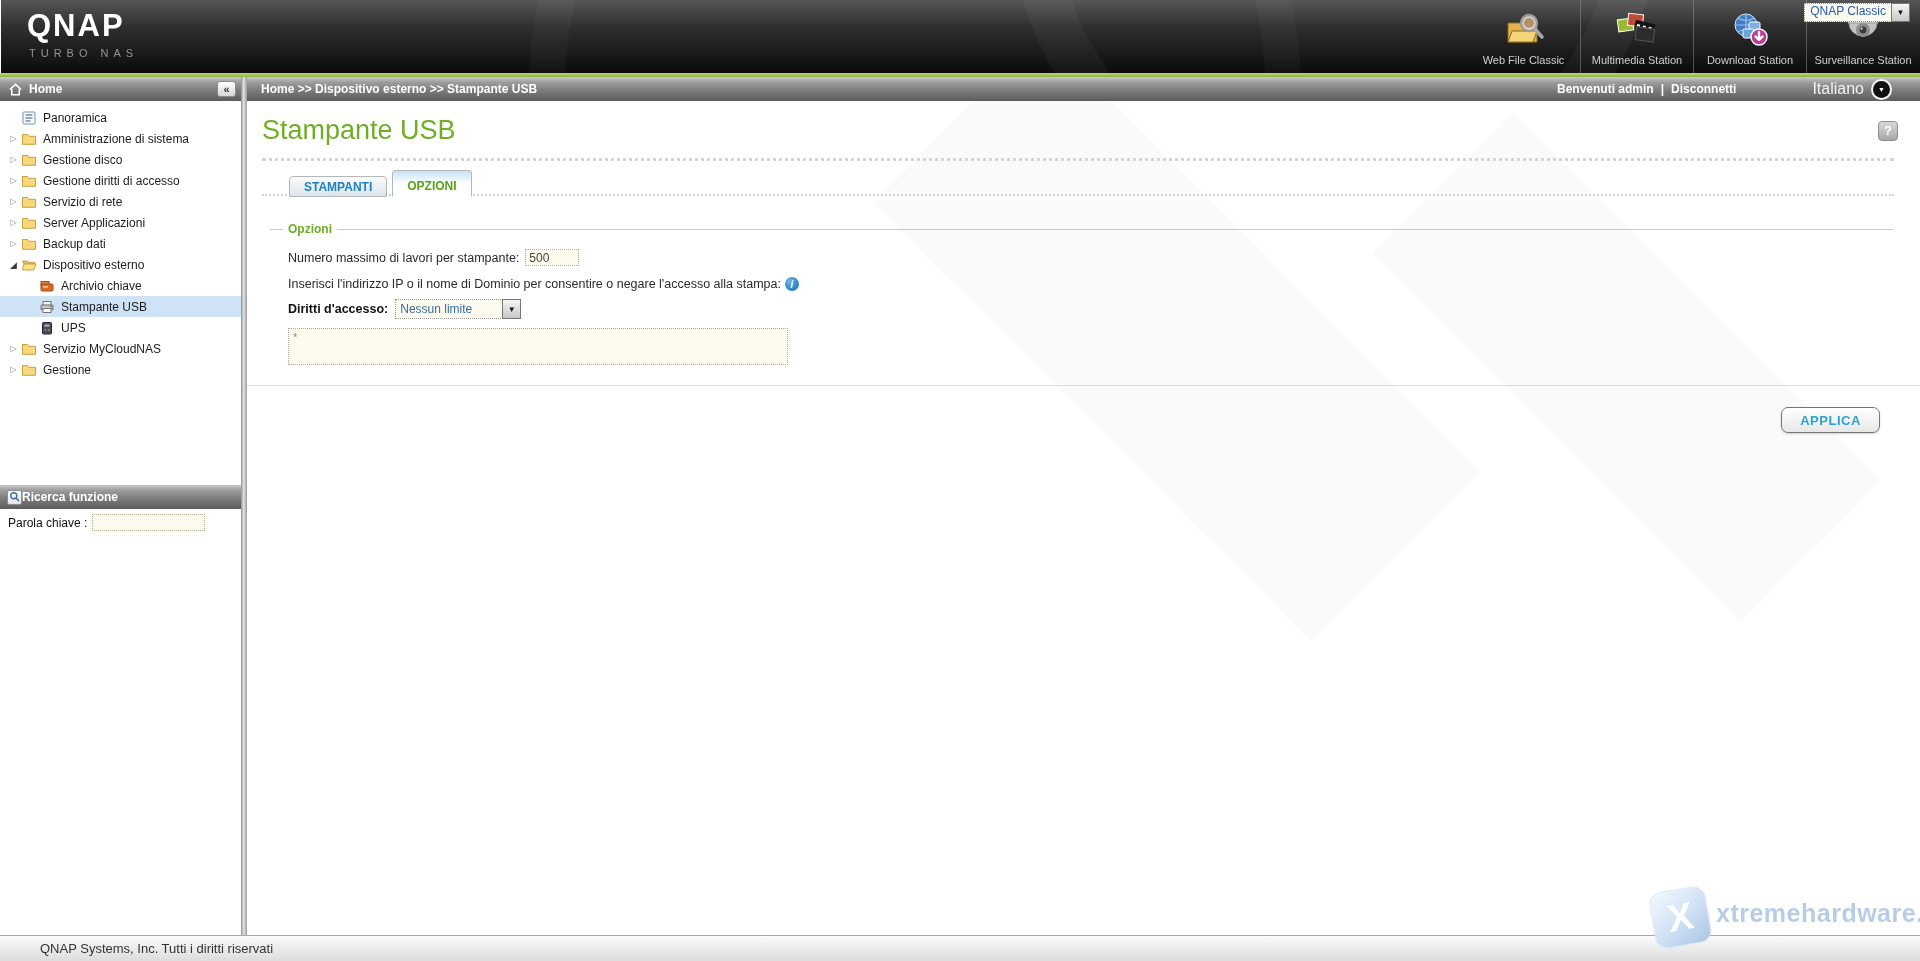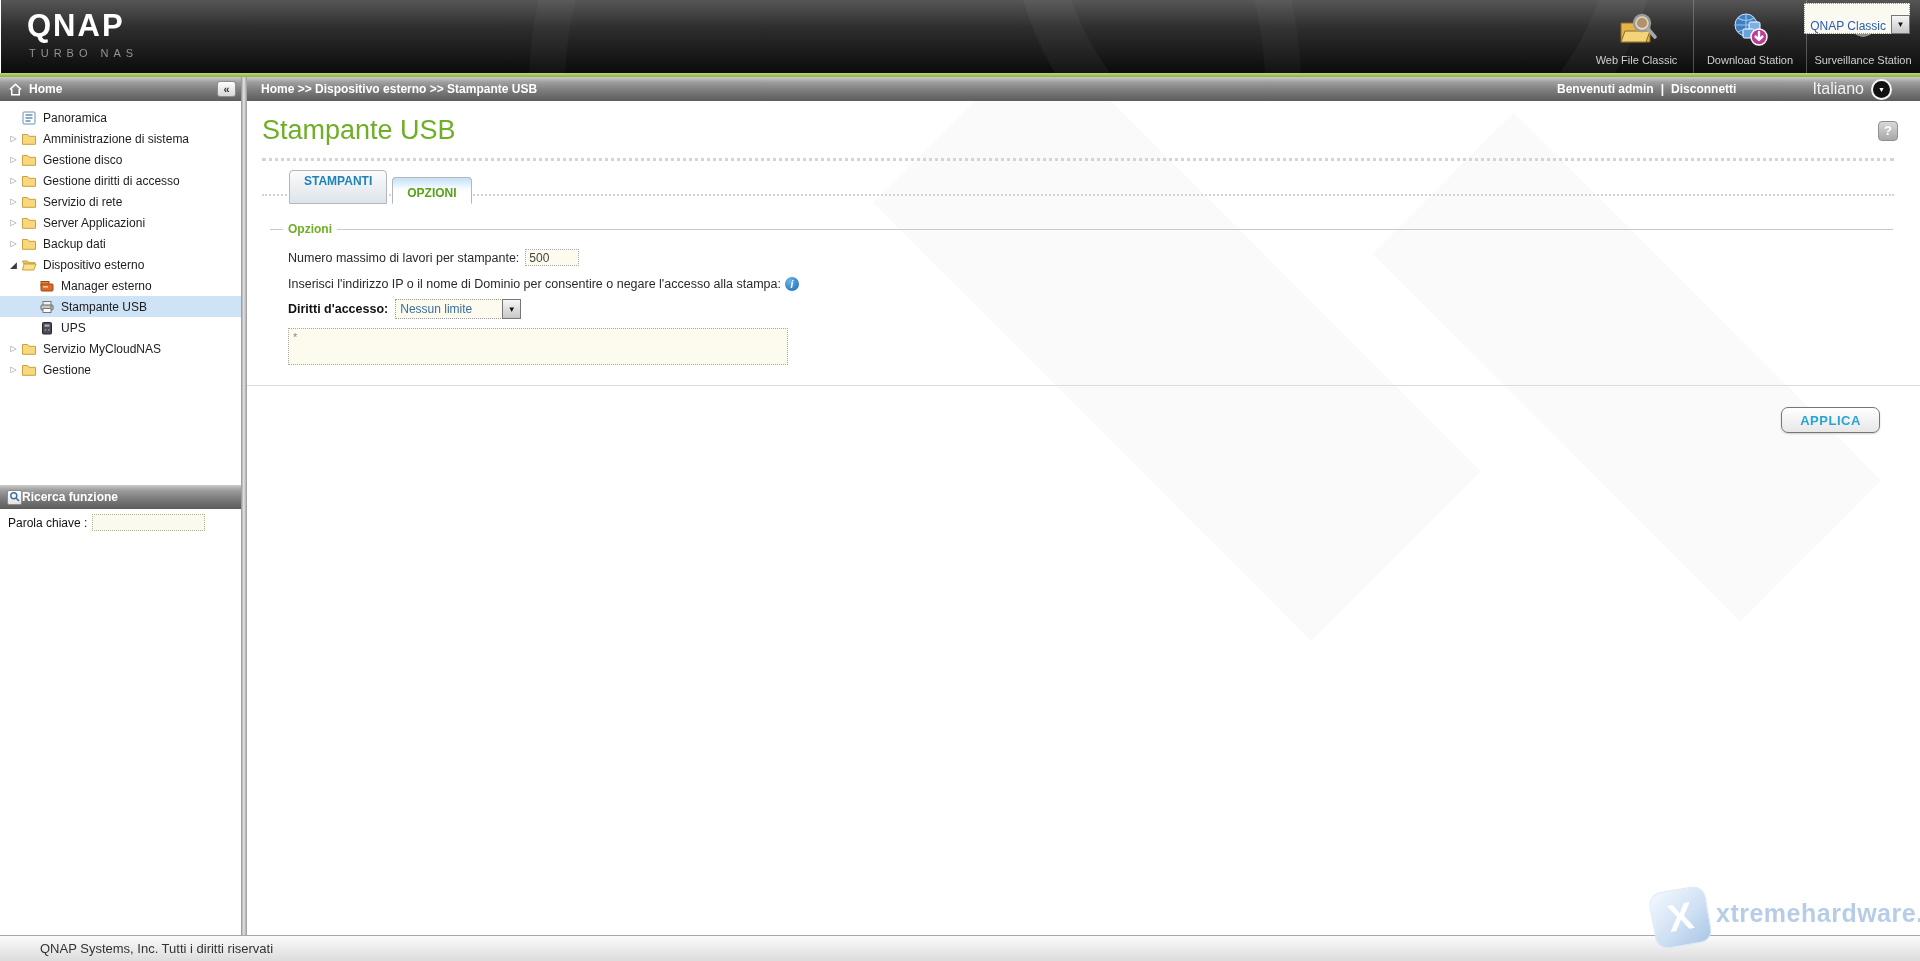--- a/index.html
+++ b/index.html
@@ -73,21 +73,21 @@
   .help-btn { position:absolute; right:22px; top:44px; width:20px; height:20px; border-radius:4px;
     border:1px solid #8f8f8f; background:linear-gradient(#d9d9d9,#a7a7a7); color:#fff; font-weight:bold;
     font-size:13px; text-align:center; line-height:18px; cursor:pointer; }
 
   .page-title { position:absolute; left:15px; top:38px; font-size:27px; color:#6fae26; }
   .title-dots { position:absolute; left:15px; right:26px; top:81px; border-top:3px dotted #d4d4d4; }
 
   .tabs { position:absolute; left:42px; top:93px; display:flex; align-items:flex-end; z-index:3; }
   .tab { padding:0 14px; font-size:12px; font-weight:bold; border:1px solid #b2b7bc;
     border-radius:4px 4px 0 0; cursor:pointer; }
-  .tab.inactive { height:34px; line-height:20px; color:#1e82ba;
+  .tab.inactive { height:21px; line-height:20px; color:#1e82ba;
     background:linear-gradient(#fbfbfb,#dde4ea); margin-right:5px; }
   .tab.active { height:27px; line-height:30px; color:#56a315; border-bottom:1px solid #fff;
     background:linear-gradient(180deg,#c7e1f6 0%,#ddeefb 22%,#f7fbfe 42%,#ffffff 62%); }
   .tab-line { position:absolute; left:15px; right:26px; top:117px; border-top:2px dotted #d4d4d4; z-index:1; }
   .panel-bottom { position:absolute; left:0; right:0; top:308px; border-top:1px solid #dcdcdc; }
 
   .group-line { position:absolute; left:23px; right:27px; top:152px; border-top:1px solid #c9c9c9; }
   .legend { position:absolute; left:13px; top:-8px; background:#fefefe; padding:0 5px;
     color:#6fae26; font-weight:bold; font-size:12px; }
 
@@ -113,21 +113,21 @@
   .apply-btn { position:absolute; right:40px; top:330px; width:99px; height:26px; border-radius:7px;
     border:1px solid #767676; background:linear-gradient(#ffffff,#e7e7e7); color:#2aa3d4;
     font-weight:bold; font-size:13px; letter-spacing:0.5px; cursor:pointer;
     box-shadow:0 1px 2px rgba(0,0,0,0.18); font-family:"Liberation Sans",sans-serif; }
 
   
   .footer { position:absolute; left:0; bottom:0; width:1920px; height:26px;
     background:linear-gradient(#fbfbfb,#dcdcdc); border-top:1px solid #a8a8a8;
     display:flex; align-items:center; z-index:4; }
   .footer-text { margin-left:40px; font-size:13px; color:#333; }
-  .theme-select { position:absolute; right:10px; top:3px; height:31px; display:flex; align-items:flex-end;
+  .theme-select { position:absolute; right:10px; top:3px; height:19px; display:flex; align-items:flex-start;
     border:1px dotted #8f8f8f; background:#fbfaf0; z-index:8; cursor:pointer; }
   .theme-select .tlabel { padding:0 5px; font-size:12px; color:#2a5db0; white-space:nowrap; }
   .theme-select .dd-btn { height:19px; }
 
   
   .wm-square { position:absolute; left:1652px; top:889px; width:57px; height:57px; border-radius:13px;
     background:linear-gradient(145deg,#f4f9fe 0%,#cfe0f3 55%,#a9c6e6 100%); border:1px solid #dce8f5;
     z-index:6; display:flex; align-items:center; justify-content:center; transform:rotate(-10deg);
     color:#fff; font-size:38px; font-weight:bold; }
   .wm-text { position:absolute; left:1716px; top:899px; z-index:6; font-size:25px; font-weight:bold;
@@ -148,20 +148,32 @@
           <circle cx="28" cy="13" r="8" fill="#e9e2d2" fill-opacity="0.9" stroke="#9a9a9a" stroke-width="2.4"></circle>
           <circle cx="28" cy="13" r="5" fill="#b39067"></circle>
           <line x1="34" y1="19" x2="41" y2="27" stroke="#a8a8a8" stroke-width="3.6" stroke-linecap="round"></line>
         </svg>
       </div>
       <div class="app-label">Web File Classic</div>
     </div>
     <div class="app">
       <div class="app-icon">
         <svg width="46" height="42" viewBox="0 0 46 42">
+          <rect x="4" y="9" width="15" height="12" fill="#96ba33" stroke="#fff" transform="rotate(-8 11 15)"></rect>
+          <rect x="14" y="4" width="15" height="12" fill="#c14a38" stroke="#fff" transform="rotate(6 21 10)"></rect>
+          <rect x="21" y="12" width="20" height="7" fill="#141414" transform="rotate(14 31 15)"></rect>
+          <line x1="23" y1="15" x2="40" y2="19" stroke="#fff" stroke-width="2" stroke-dasharray="3 3"></line>
+          <rect x="22" y="18" width="18" height="13" fill="#2c2c2c" stroke="#555" transform="rotate(8 31 24)"></rect>
+        </svg>
+      </div>
+      <div class="app-label">Multimedia Station</div>
+    </div>
+    <div class="app">
+      <div class="app-icon">
+        <svg width="46" height="42" viewBox="0 0 46 42">
           <circle cx="19" cy="15" r="11" fill="#3f7fc1" stroke="#cfe4f8"></circle>
           <path d="M8 15 h22 M19 4 v22 M11 8 a14 14 0 0 0 16 0 M11 22 a14 14 0 0 1 16 0" fill="none" stroke="#9cc4ea" stroke-width="1.2"></path>
           <rect x="22" y="12" width="11" height="9" rx="1.5" fill="#7fb0e2" stroke="#fff"></rect>
           <rect x="16" y="19" width="11" height="9" rx="1.5" fill="#6aa3dc" stroke="#fff"></rect>
           <circle cx="32" cy="27" r="8" fill="#bd3c98" stroke="#fff" stroke-width="1.4"></circle>
           <path d="M32 22 v6 M32 30 l-3.4-3.4 M32 30 l3.4-3.4" stroke="#fff" stroke-width="2.4" stroke-linecap="round"></path>
         </svg>
       </div>
       <div class="app-label">Download Station</div>
     </div>
@@ -272,21 +284,21 @@
     </div>
     <div class="trow child">
       <span class="arrow"></span>
       <span class="ticon">
         <svg width="16" height="16" viewBox="0 0 16 16">
             <rect x="2" y="3.5" width="8" height="4" fill="#e8883f" stroke="#9e4a17"></rect>
             <rect x="2" y="6" width="12" height="7" rx="1" fill="#d96a2b" stroke="#9e4a17"></rect>
             <rect x="4" y="8" width="5" height="1.6" fill="#f7c79a"></rect>
           </svg>
       </span>
-      <span>Manager esterno</span>
+      <span>Archivio chiave</span>
     </div>
     <div class="trow child sel">
       <span class="arrow"></span>
       <span class="ticon">
         <svg width="16" height="16" viewBox="0 0 16 16">
             <rect x="4" y="2.5" width="8" height="4" fill="#f2f2f2" stroke="#777"></rect>
             <rect x="2" y="6" width="12" height="5" rx="1" fill="#c9c9c9" stroke="#666"></rect>
             <rect x="4" y="9.5" width="8" height="4" fill="#fff" stroke="#777"></rect>
             <circle cx="12" cy="7.6" r="0.9" fill="#5a8f3c"></circle>
           </svg>

